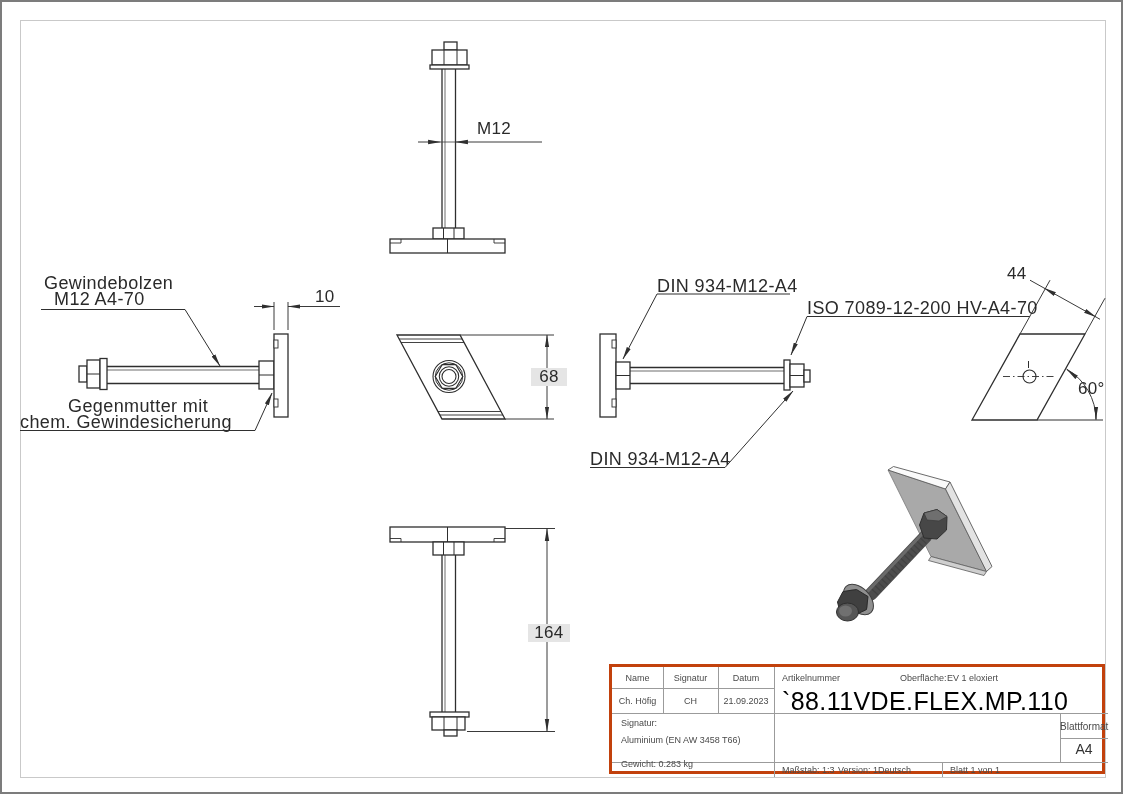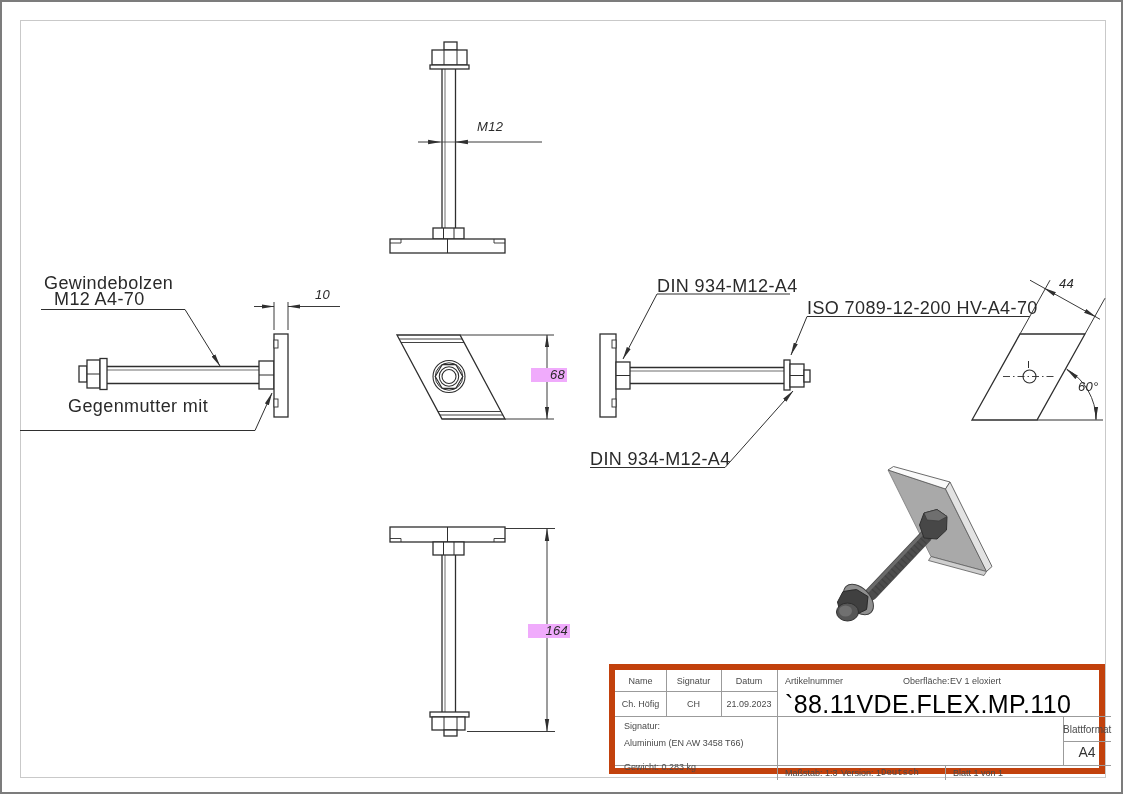--- a/index.html
+++ b/index.html
@@ -10,26 +10,26 @@
   }
   #frame{
     position:absolute;left:18px;top:18px;width:1084px;height:756px;
     border:1px solid #c9c9c9;
   }
   #cad{position:absolute;left:0;top:0;z-index:2;}
   .lbl{
     position:absolute;z-index:3;white-space:nowrap;color:#2a2a2a;
     font-size:18px;letter-spacing:0.4px;line-height:1.05;
   }
-  .dim{font-size:13px;letter-spacing:0.3px;font-style:italic;}
-  .dimbreak{background:#f0abfc;text-align:right;padding:0 2px;}
+  .dim{font-size:17px;letter-spacing:0.3px;}
+  .dimbreak{background:#e5e5e5;text-align:center;padding:0 2px;}
   
   #tblock{
     position:absolute;left:607px;top:662px;width:496px;height:110px;
-    z-index:4;background:#ffffff;box-sizing:border-box;border:6px solid #c2410c;
+    z-index:4;background:#ffffff;box-sizing:border-box;border:3px solid #c2410c;
     color:#4a4a4a;font-size:9px;padding-left:16px;
   }
   #tblock .ln{position:absolute;background:#9b9b9b;}
   #tblock .cell{position:absolute;white-space:nowrap;}
   .ctr{text-align:center;}
   #artnum{position:absolute;left:170px;top:20px;font-size:25px;color:#000;letter-spacing:0.4px;}
   #a4{position:absolute;left:448px;top:74px;width:48px;text-align:center;font-size:14px;color:#333;}
 </style>
 </head>
 <body>
@@ -203,26 +203,27 @@
       <polygon points="835.5,600 841,589.5 854.5,587.5 866,594.5 864.5,607.5 852,613.5 838,610" fill="#404040" stroke="#2a2a2a" stroke-width="1"></polygon>
       <ellipse cx="845.5" cy="610" rx="11" ry="9" fill="#565656" stroke="#2f2f2f" stroke-width="1"></ellipse>
       <ellipse cx="843.5" cy="609" rx="6.5" ry="5.5" fill="#707070"></ellipse>
     </g>
   </svg>
 
   <div class="lbl dim" style="left:475px;top:118px;">M12</div>
   <div class="lbl dim" style="left:313px;top:286px;">10</div>
   <div class="lbl dim dimbreak" style="left:529px;top:366px;width:32px;">68</div>
   <div class="lbl dim dimbreak" style="left:526px;top:622px;width:38px;">164</div>
-  <div class="lbl dim" style="left:1057px;top:263px;margin-top:12px;">44</div>
+  <div class="lbl dim" style="left:1005px;top:263px;">44</div>
   <div class="lbl dim" style="left:1076px;top:378px;">60°</div>
 
   <div class="lbl" style="left:42px;top:272px;">Gewindebolzen</div>
   <div class="lbl" style="left:52px;top:288px;">M12 A4-70</div>
   <div class="lbl" style="left:66px;top:395px;">Gegenmutter mit</div>
+  <div class="lbl" style="left:18px;top:411px;">chem. Gewindesicherung</div>
   <div class="lbl" style="left:655px;top:275px;">DIN 934-M12-A4</div>
   <div class="lbl" style="left:805px;top:297px;">ISO 7089-12-200 HV-A4-70</div>
   <div class="lbl" style="left:588px;top:448px;">DIN 934-M12-A4</div>
 
   <div id="tblock">
     <div class="ln" style="left:0;top:21px;width:162px;height:1px;"></div>
     <div class="ln" style="left:0;top:46px;width:496px;height:1px;"></div>
     <div class="ln" style="left:0;top:95px;width:496px;height:1px;"></div>
     <div class="ln" style="left:51px;top:0;width:1px;height:46px;"></div>
     <div class="ln" style="left:106px;top:0;width:1px;height:46px;"></div>
@@ -245,16 +246,16 @@
 
     <div class="cell" style="left:9px;top:51px;">Signatur:</div>
     <div class="cell" style="left:9px;top:68px;">Aluminium (EN AW 3458 T66)</div>
 
     <div class="cell ctr" style="left:448px;top:54px;width:48px;font-size:10px;">Blattformat</div>
     <div id="a4">A4</div>
 
     <div class="cell" style="left:9px;top:92px;">Gewicht: 0.283 kg</div>
     <div class="cell" style="left:170px;top:98px;">Maßstab: 1:3</div>
     <div class="cell" style="left:226px;top:98px;">Version: 1</div>
-    <div class="cell" style="left:266px;top:98px;font-family:Liberation Mono, monospace;">Deutsch</div>
+    <div class="cell" style="left:266px;top:98px;">Deutsch</div>
     <div class="cell" style="left:338px;top:98px;">Blatt 1 von 1</div>
   </div>
 </div>
 
 </body></html>

